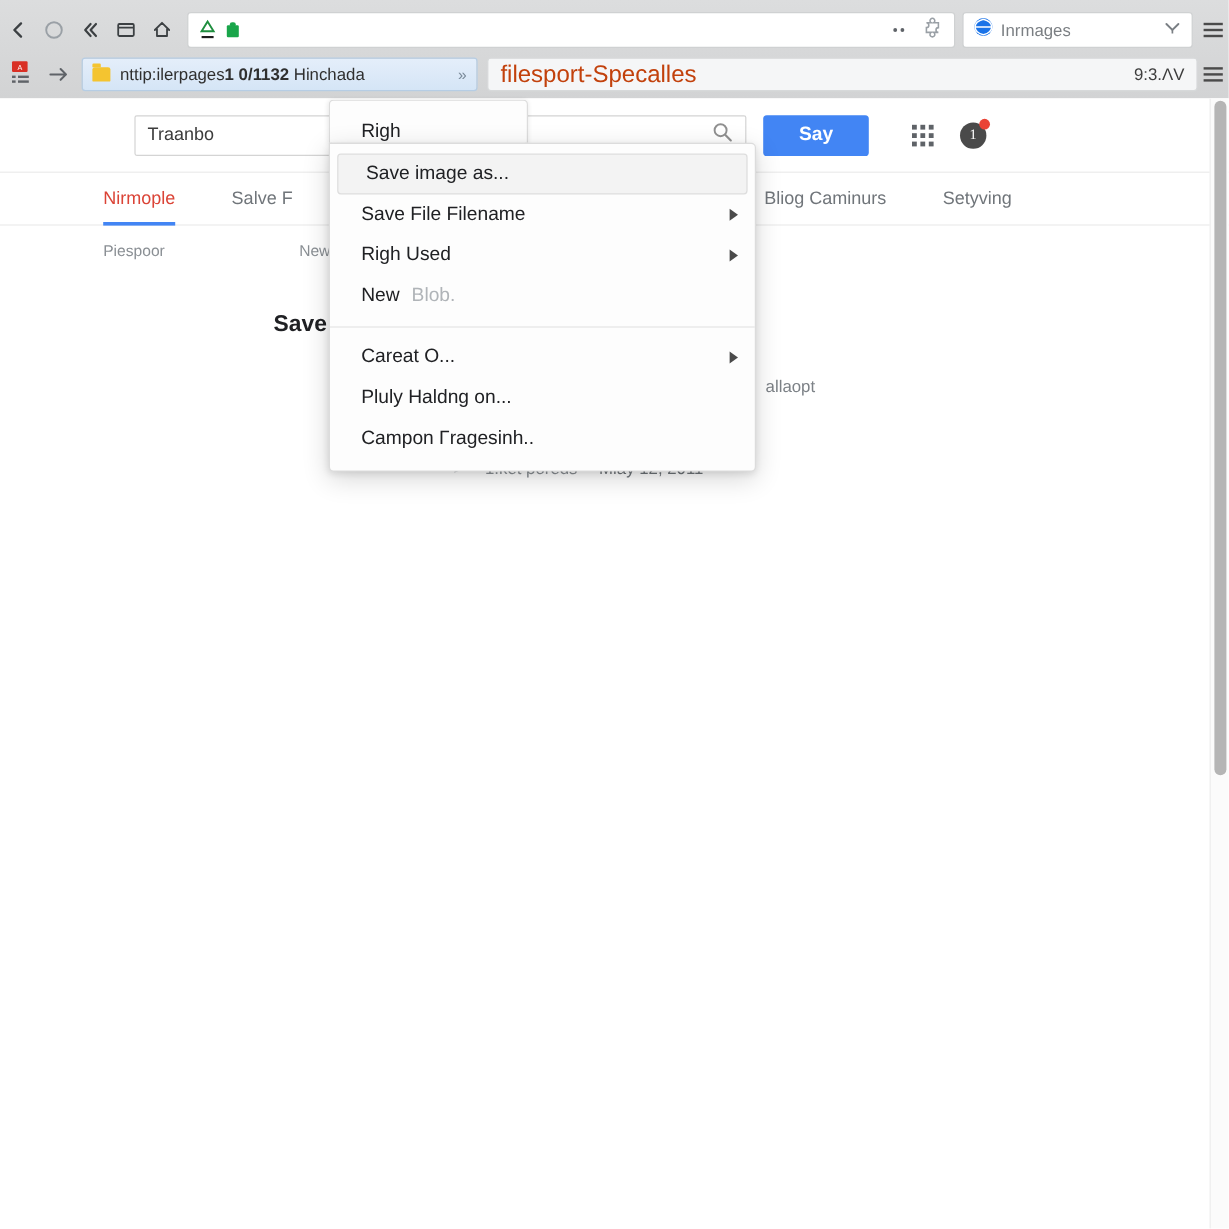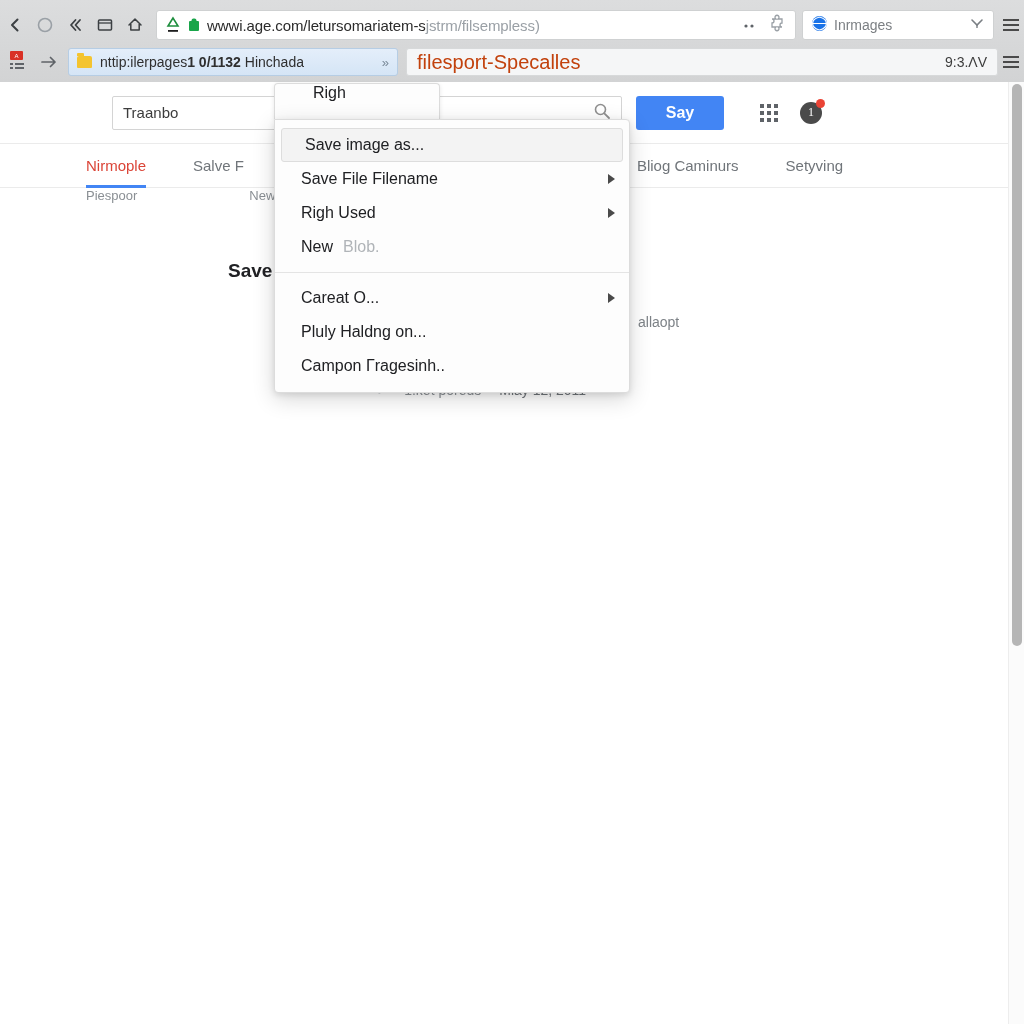--- a/index.html
+++ b/index.html
@@ -230,21 +230,21 @@
     position: relative;
   }
   .pn-item.active { color:#DB4437; }
   .pn-item.active:after {
     content:''; position:absolute; left:0; right:0; bottom:0;
     height:3px; background:#4285F4;
   }
 
   
   .page-sub {
-    height: 40px; display:flex; 
+    height: 40px; display:flex; align-items:center;
     padding-left: 86px; gap: 70px;
     font-size: 13px; color:#8a8f94;
   }
 
   .page-body { position: relative; padding-left: 86px; }
   .body-head {
     position:absolute; left: 228px; top: 32px;
     font-size: 19px; font-weight: 700; color:#202124;
     white-space: nowrap;
   }
@@ -277,22 +277,22 @@
   
   .ctx-tail {
     position: absolute;
     left: 274px; top: 83px;
     width: 166px; height: 36px;
     background: #fdfdfd;
     border: 1px solid #dcdcdc;
     border-bottom: none;
     border-radius: 4px 4px 0 0;
     box-shadow: 0 1px 4px rgba(0,0,0,0.10);
-    display: flex; align-items: flex-start;
-    padding-left: 38px;
+    display: flex; align-items: flex-end;
+    padding-left: 26px;
     font-size: 16px; color: #202124;
     z-index: 20;
   }
 
   .ctx-menu {
     position: absolute;
     left: 274px; top: 119px;
     width: 356px;
     background: #fdfdfd;
     border: 1px solid #dcdcdc;
@@ -378,21 +378,20 @@
             <path d="M8 2 L3 10 h10 Z M4.5 10 h7" fill="none" stroke="#1e8e3e" stroke-width="1.6"></path>
             <rect x="3" y="14" width="10" height="1.8" fill="#1e1e1e"></rect>
           </svg>
         </span>
         <span class="omni-icon">
           <svg width="14" height="16" viewBox="0 0 14 16">
             <rect x="2" y="4" width="10" height="10" rx="1" fill="#19a54a"></rect>
             <rect x="4.5" y="1.5" width="5" height="4" rx="2" fill="#19a54a"></rect>
           </svg>
         </span>
-        <span class="url"><span>wwwi.age.com/letursomariatem-s</span><span class="dim">jstrm/filsempless)</span></span>
 
         <span class="omni-right">
           <span>
             <svg width="18" height="8" viewBox="0 0 18 8">
                 <circle cx="5" cy="4" r="1.6" fill="#5f6368"></circle>
                 <circle cx="11" cy="4" r="1.6" fill="#5f6368"></circle>
               </svg>
           </span>
           <span>
             <svg width="20" height="20" viewBox="0 0 20 20">

